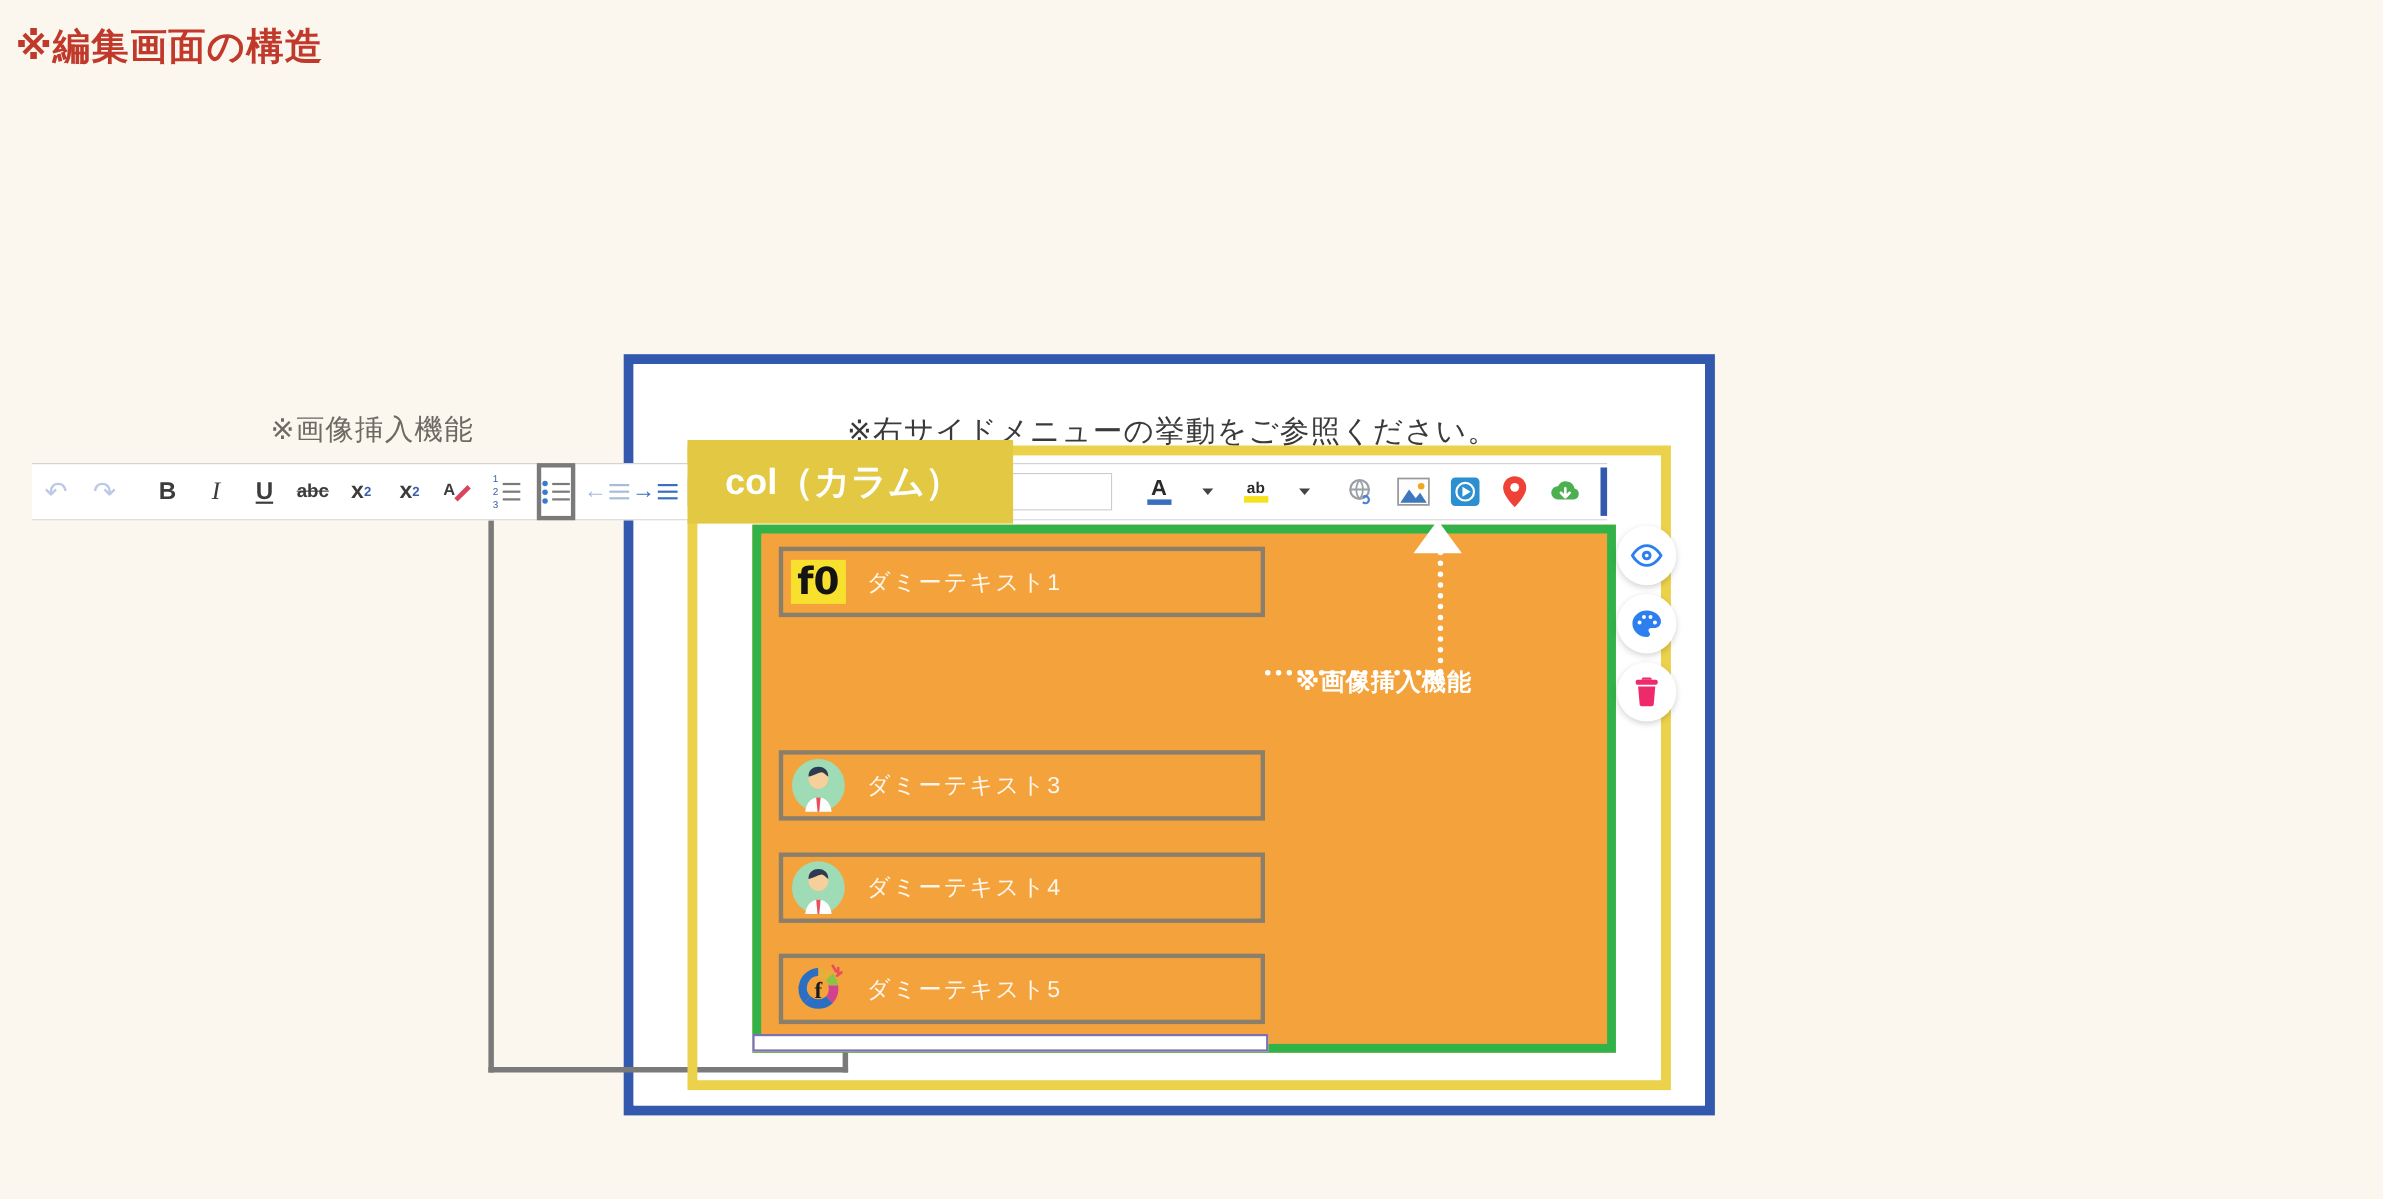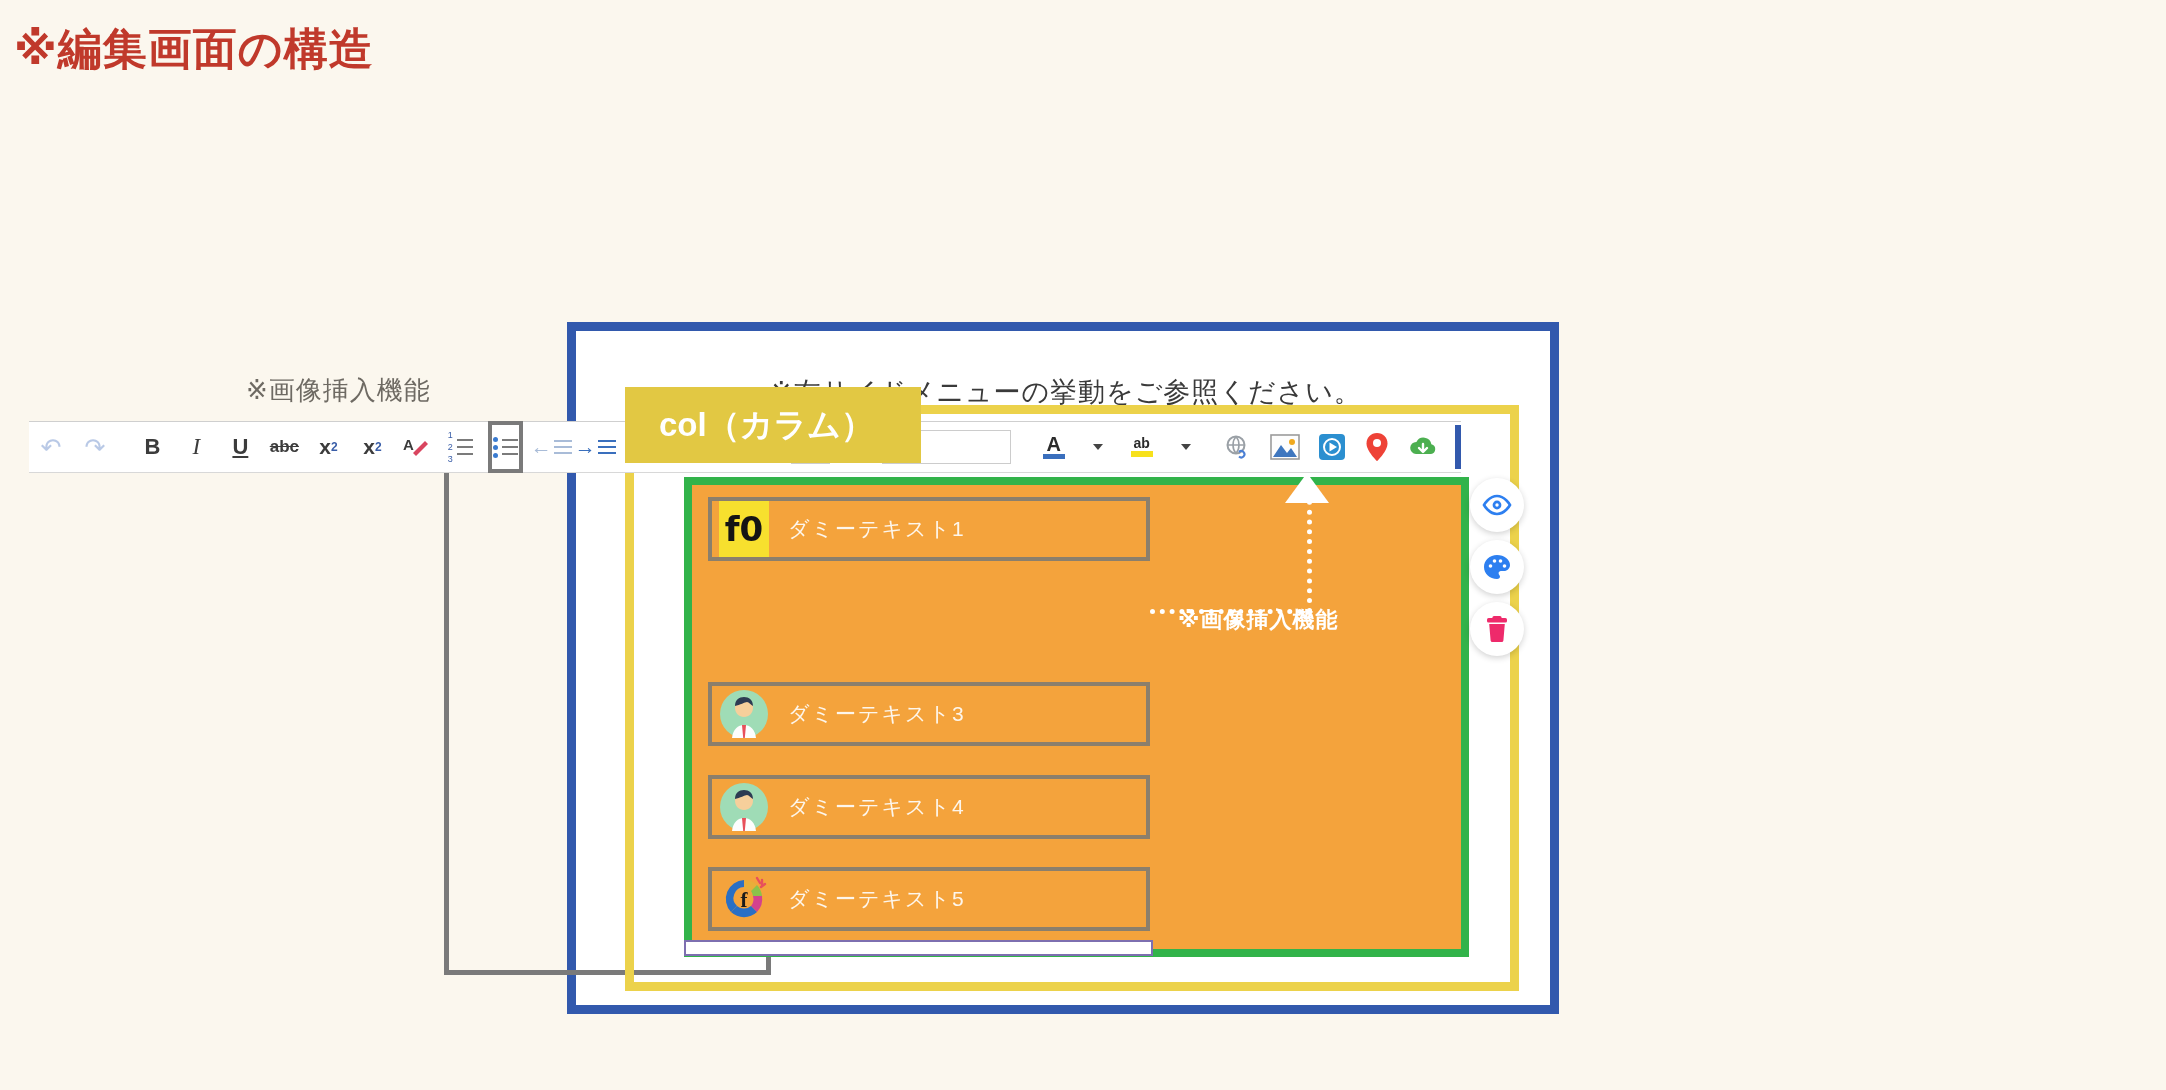--- a/index.html
+++ b/index.html
@@ -7,21 +7,21 @@
     width: 2166px; height: 1090px;
     background: #fbf7ee;
     font-family: "Liberation Sans", "DejaVu Sans", sans-serif;
     overflow: hidden;
   }
   #stage { position: relative; width: 2166px; height: 1090px; }
 
   
   .page-note {
     position: absolute; left: 14px; top: 20px;
-    font-size: 44px; font-weight: 700; color: #c0392b;
+    font-size: 34px; font-weight: 700; color: #c0392b;
     letter-spacing: 1px;
   }
   .demo-title {
     position: absolute; left: 0; top: 170px; width: 2166px;
     text-align: center; font-size: 50px; font-weight: 700;
     color: #2f2f2f; letter-spacing: 14px;
   }
 
   
   .row-frame {
@@ -40,21 +40,21 @@
   }
 
   
   .col-frame {
     position: absolute; left: 625px; top: 405px;
     width: 894px; height: 586px;
     border: 9px solid #ecd24b;
     background: transparent; z-index: 18;
   }
   .col-tag {
-    position: absolute; left: 625px; top: 387px;
+    position: absolute; left: 625px; top: 400px;
     width: 296px; height: 76px;
     background: #e2c843; color: #fff;
     font-size: 33px; font-weight: 700;
     display: flex; align-items: center; padding-left: 34px;
     z-index: 41;
   }
 
   
   .white-card {
     position: absolute; left: 576px; top: 331px;
@@ -167,21 +167,21 @@
     width: 52px; height: 52px; margin-left: 6px;
     display: flex; align-items: center; justify-content: center;
     flex: 0 0 auto;
   }
   .item-label {
     font-size: 21px; color: #fdf6ec; margin-left: 18px; letter-spacing: 2px;
   }
   .sel-dotted { outline: 3px dashed #ffffff; outline-offset: -2px; }
 
   .f0badge {
-    width: 50px; height: 56px; background: #f7e02e;
+    width: 50px; height: 40px; background: #f7e02e;
     display:flex; align-items:center; justify-content:center;
     font-weight: 700; font-size: 34px; color:#141414;
     font-family:"DejaVu Sans", sans-serif;
   }
 
   
   .img-note {
     position: absolute; left: 1178px; top: 605px;
     font-size: 22px; font-weight: 700; color: #ffffff;
     z-index: 28; letter-spacing: 1px; white-space: nowrap;

